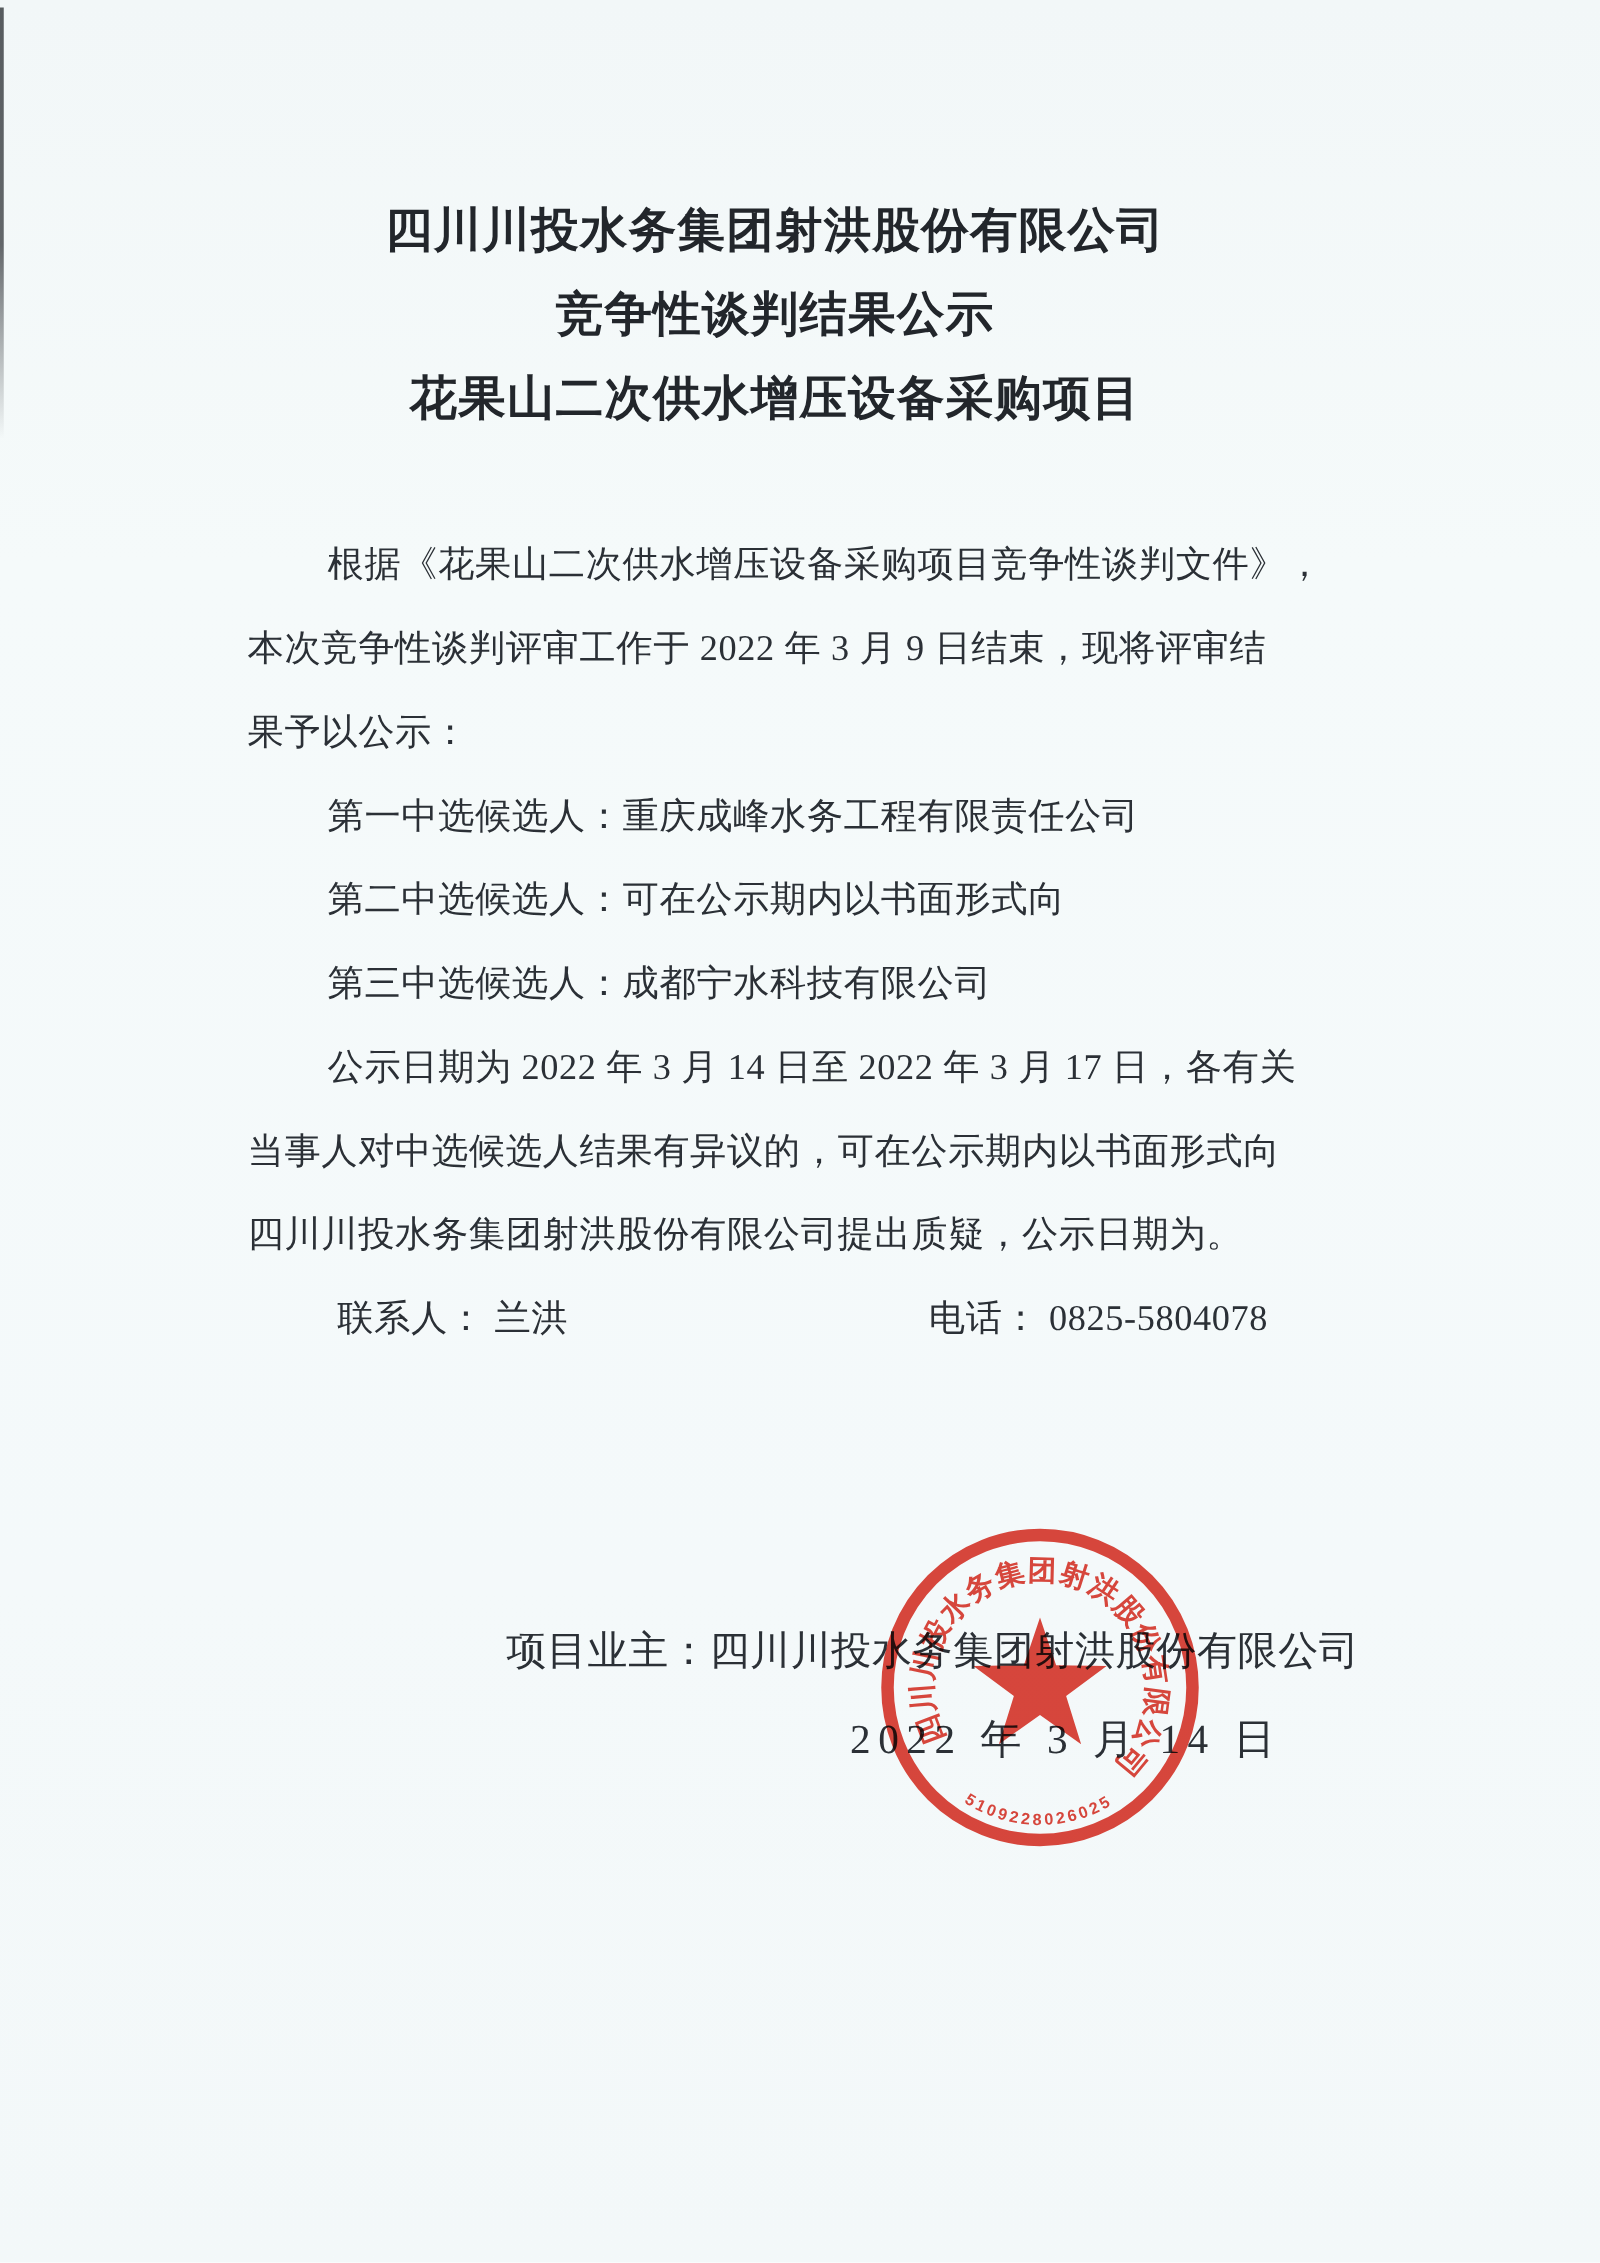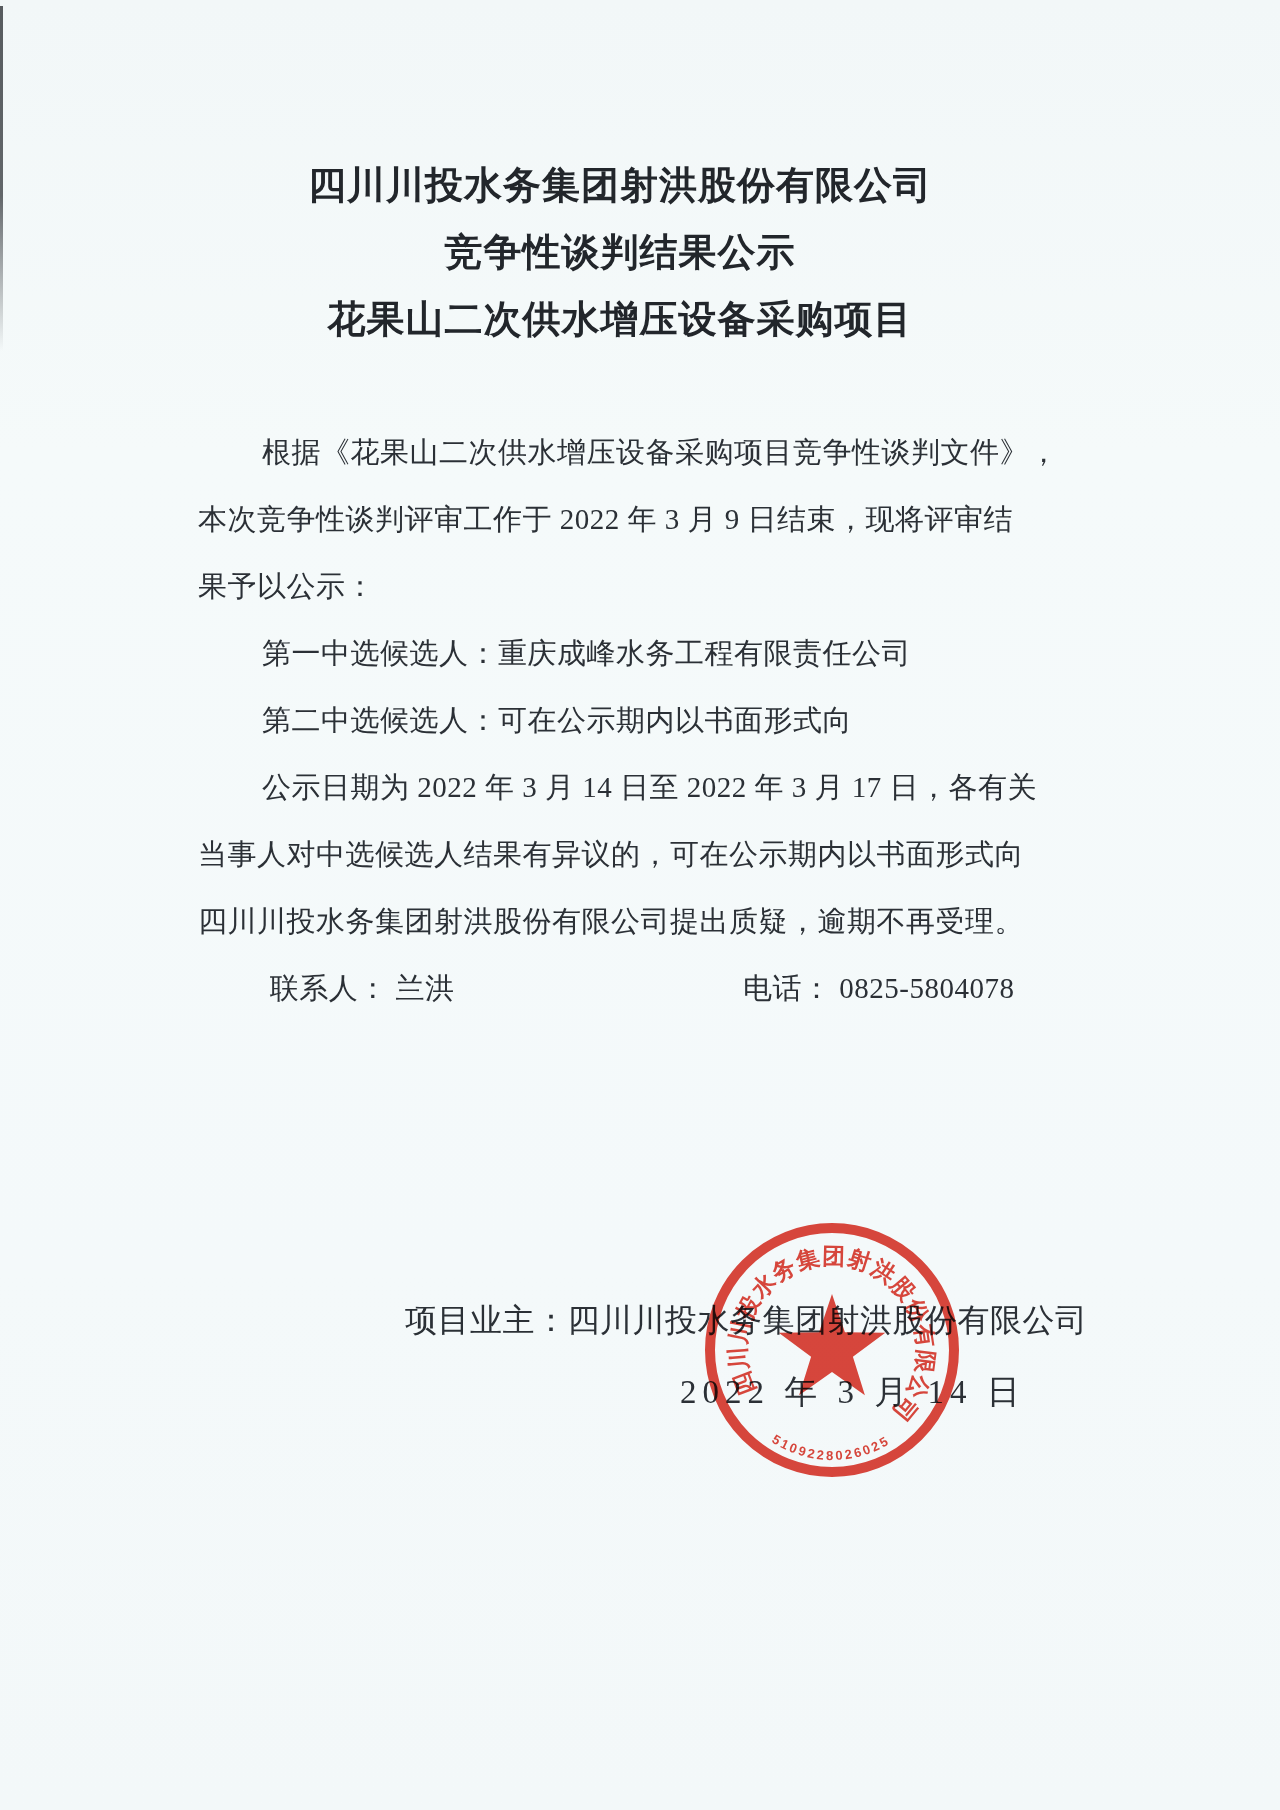--- a/index.html
+++ b/index.html
@@ -112,23 +112,24 @@
     <div>竞争性谈判结果公示</div>
     <div>花果山二次供水增压设备采购项目</div>
   </div>
 
   <div class="body-block">
     <div class="body-line indent">根据《花果山二次供水增压设备采购项目竞争性谈判文件》，</div>
     <div class="body-line">本次竞争性谈判评审工作于 2022 年 3 月 9 日结束，现将评审结</div>
     <div class="body-line">果予以公示：</div>
     <div class="body-line indent">第一中选候选人：重庆成峰水务工程有限责任公司</div>
     <div class="body-line indent">第二中选候选人：可在公示期内以书面形式向</div>
+    <div class="body-line indent">第三中选候选人：成都宁水科技有限公司</div>
     <div class="body-line indent">公示日期为 2022 年 3 月 14 日至 2022 年 3 月 17 日，各有关</div>
     <div class="body-line">当事人对中选候选人结果有异议的，可在公示期内以书面形式向</div>
-    <div class="body-line">四川川投水务集团射洪股份有限公司提出质疑，逾期不再受理。</div>
+    <div class="body-line">四川川投水务集团射洪股份有限公司提出质疑，公示日期为。</div>
 
     <div class="body-line contact-line">
       <span class="indent-pad"></span>
       <span>联系人：</span>
       <span>兰洪</span>
       <span class="phone-group">
         <span>电话：</span>
         <span>0825-5804078</span>
       </span>
     </div>

